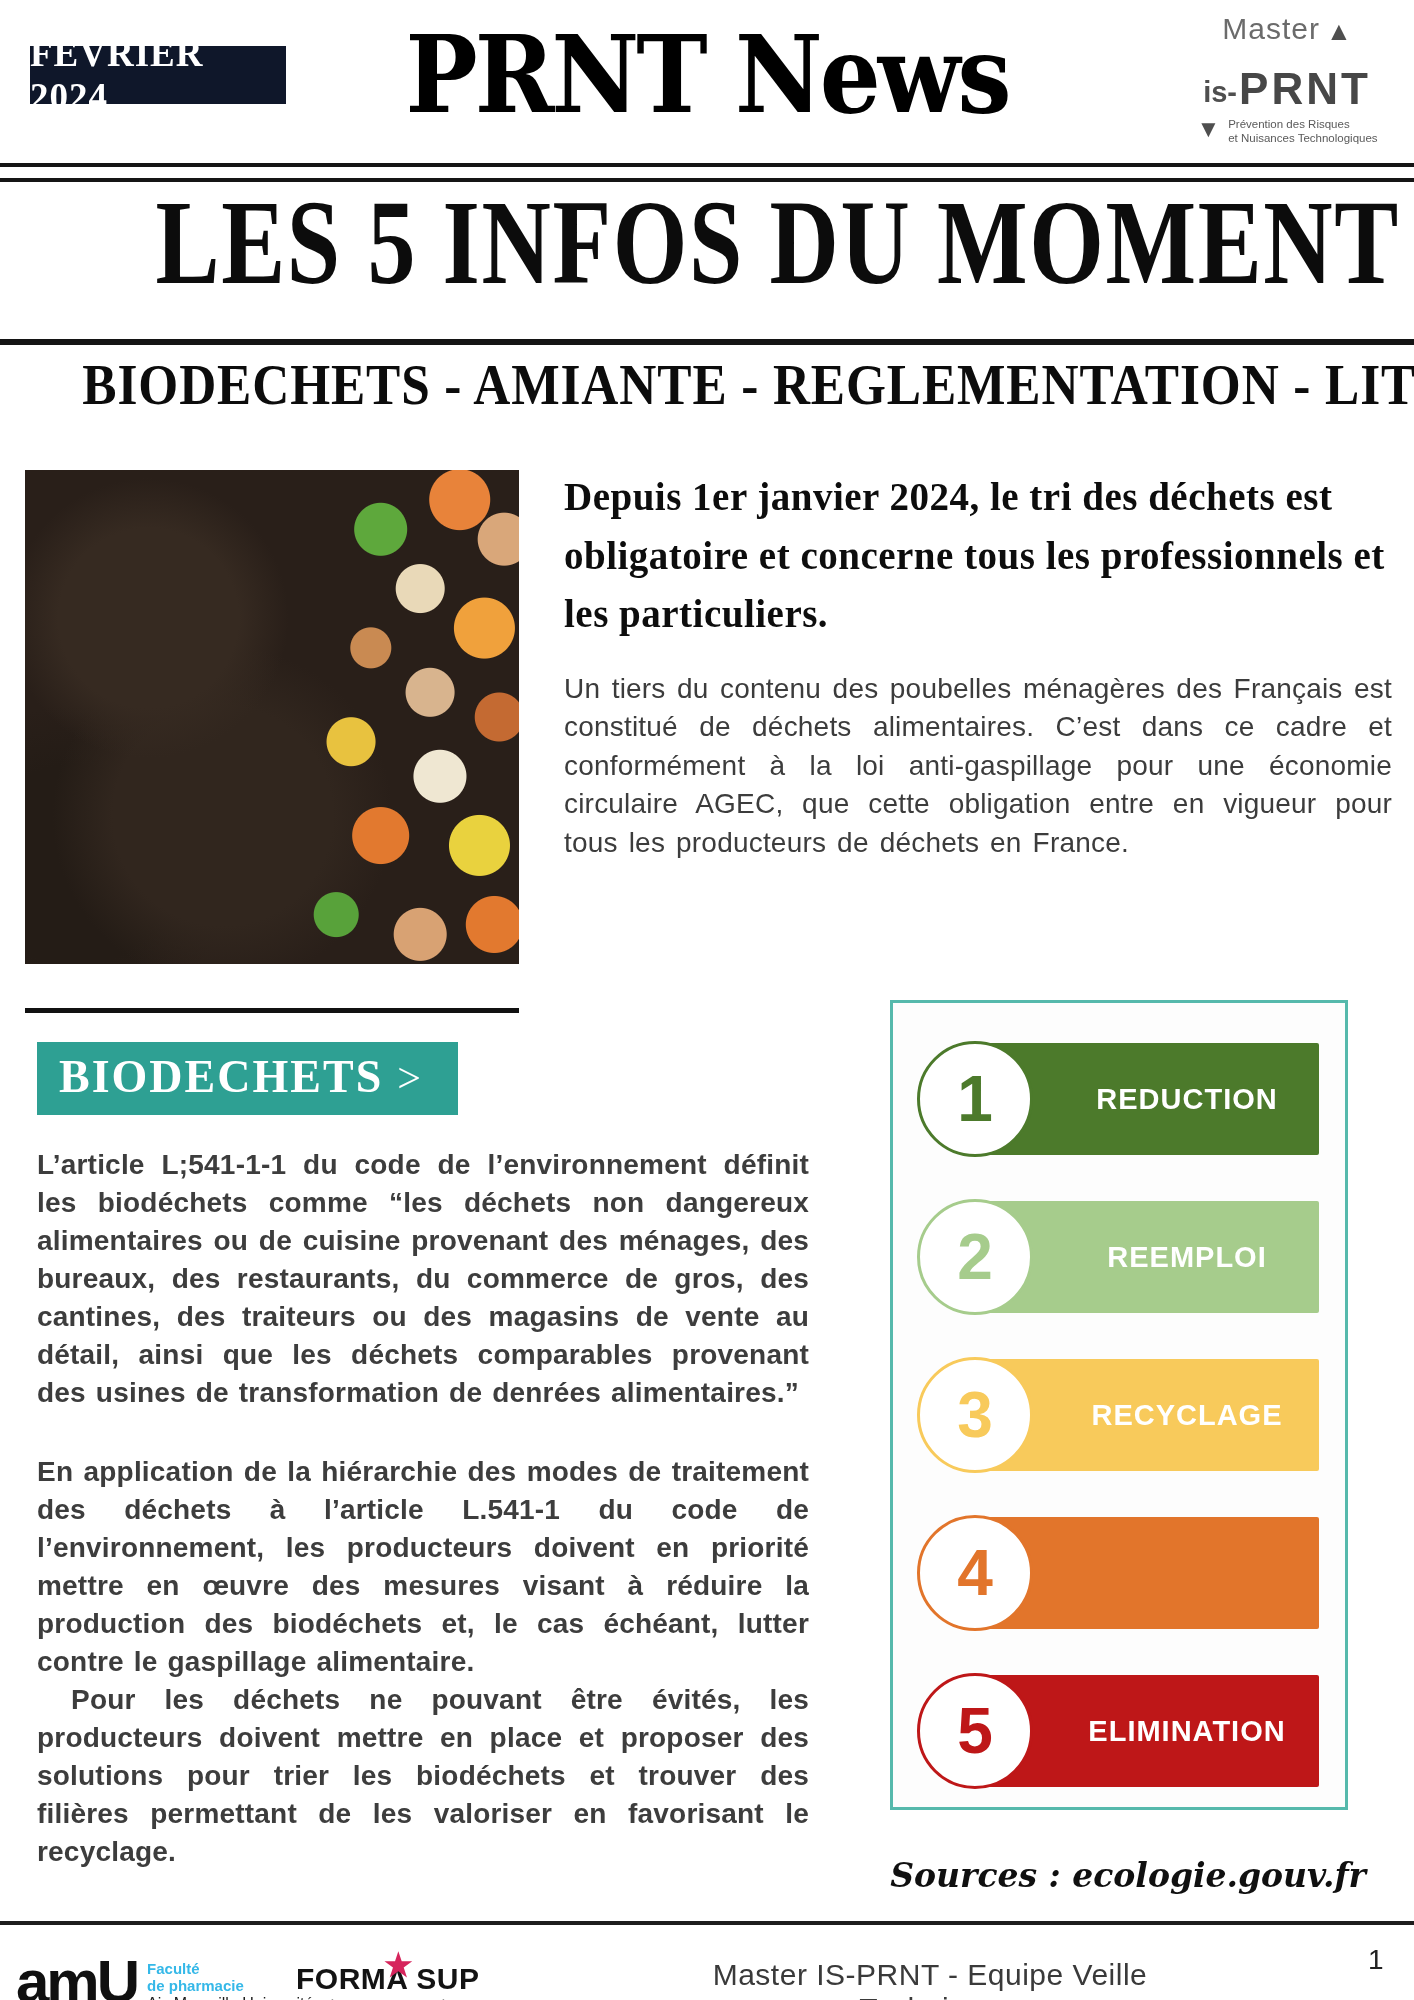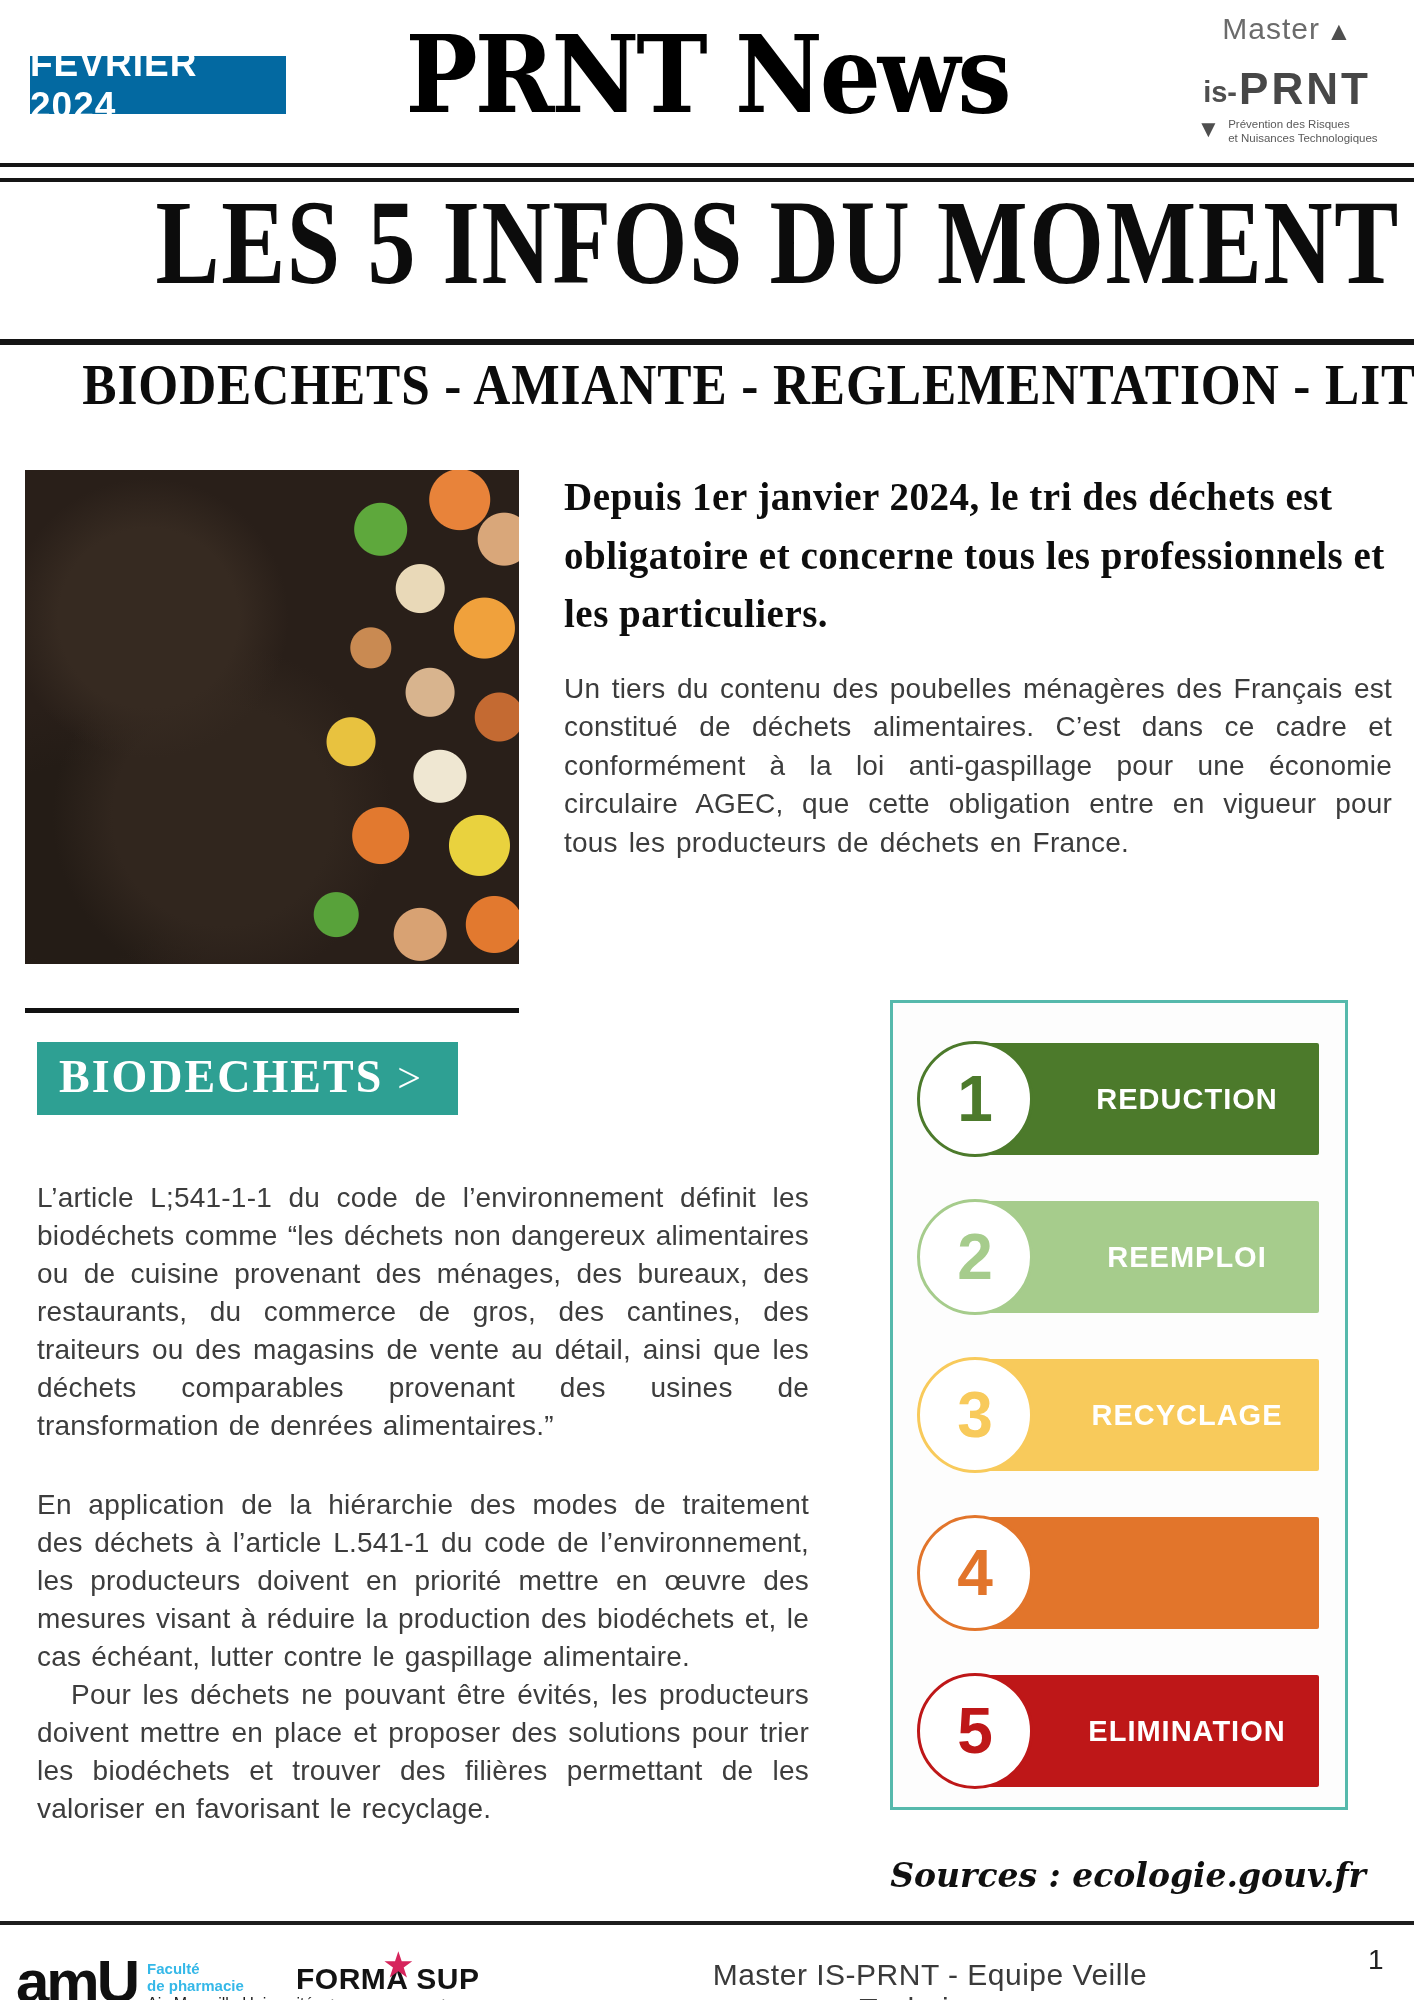--- a/index.html
+++ b/index.html
@@ -1,21 +1,21 @@
 <!DOCTYPE html>
 <html style="--teal: #2EA093; --graphic-border: #56B9AC; --amu-blue: #35B8E8; --formasup-pink: #D6255C; --footer-text: #3A3A3A;"><head>
 <meta charset="utf-8">
 <style>
   html,body{margin:0;padding:0;background:#888;}
   .page{position:relative;width:1414px;height:2000px;background:#ffffff;overflow:hidden;
         font-family:"Liberation Sans",sans-serif;color:#222;margin:0 auto;}
 
   
-  .date-badge{position:absolute;left:30px;top:56px;width:256px;height:58px;background:#0369a1;
-              color:#fff;font-family:Liberation Sans, sans-serif;font-size:37px;font-weight:700;
+  .date-badge{position:absolute;left:30px;top:46px;width:256px;height:58px;background:#0f172a;
+              color:#fff;font-family:Liberation Serif, serif;font-size:37px;font-weight:700;
               display:flex;align-items:center;justify-content:center;letter-spacing:1px;}
   .masthead{position:absolute;left:0;right:0;top:18px;text-align:center;}
   .masthead span{display:inline-block;font-family:"DejaVu Serif",serif;font-weight:700;
                  font-size:96px;letter-spacing:-3px;color:#000;transform:scaleY(1.12);}
   .logo{position:absolute;right:22px;top:14px;width:210px;color:#4f4f4f;line-height:1;}
   .logo-top{display:flex;align-items:flex-end;justify-content:center;gap:6px;}
   .logo-master{font-size:30px;color:#6b6b6b;letter-spacing:1px;}
   .tri-up{font-size:26px;color:#4f4f4f;}
   .logo-mid{display:flex;align-items:flex-end;justify-content:center;margin-top:2px;}
   .logo-is{font-size:29px;font-weight:700;color:#4f4f4f;margin-right:2px;margin-bottom:4px;margin-top:32px;}
@@ -64,22 +64,22 @@
               line-height:1.5;color:#0d0d0d;letter-spacing:0.5px;}
   .lead-body{margin-top:26px;font-size:28px;line-height:1.38;text-align:justify;color:#3c3c3c;
              letter-spacing:0.2px;word-spacing:3px;}
   .photo-rule{position:absolute;left:25px;top:1008px;width:494px;height:5px;background:#111;}
 
   
   .section-badge{position:absolute;left:37px;top:1042px;background:var(--teal,#2EA093);
                  color:#fff;padding:8px 35px 12px 22px;font-family:"Liberation Serif",serif;
                  font-size:46px;font-weight:700;letter-spacing:2px;}
   .section-badge .chev{font-weight:400;margin-left:14px;font-size:42px;}
-  .article{position:absolute;left:37px;top:1179px;width:772px;font-size:28px;line-height:1.36;
-           text-align:justify;color:#3d3d3d;letter-spacing:0.2px;word-spacing:2px;}
+  .article{position:absolute;left:37px;top:1146px;width:772px;font-size:28px;line-height:1.36;
+           text-align:justify;color:#3d3d3d;letter-spacing:0.2px;word-spacing:2px;font-weight:bold;}
   .article p{margin:0;}
   .article p.p2{margin-top:40px;}
   .article p.p3{text-indent:34px;}
 
   
   .graphic{position:absolute;left:890px;top:1000px;width:458px;height:810px;box-sizing:border-box;
            border:3px solid var(--graphic-border,#56B9AC);background:#fdfdfd;padding:38px 18px 0 24px;}
   .step{position:relative;height:116px;margin-bottom:42px;}
   .step-bar{position:absolute;left:56px;right:8px;top:2px;bottom:2px;background:var(--step-color);
             border-radius:2px;}

